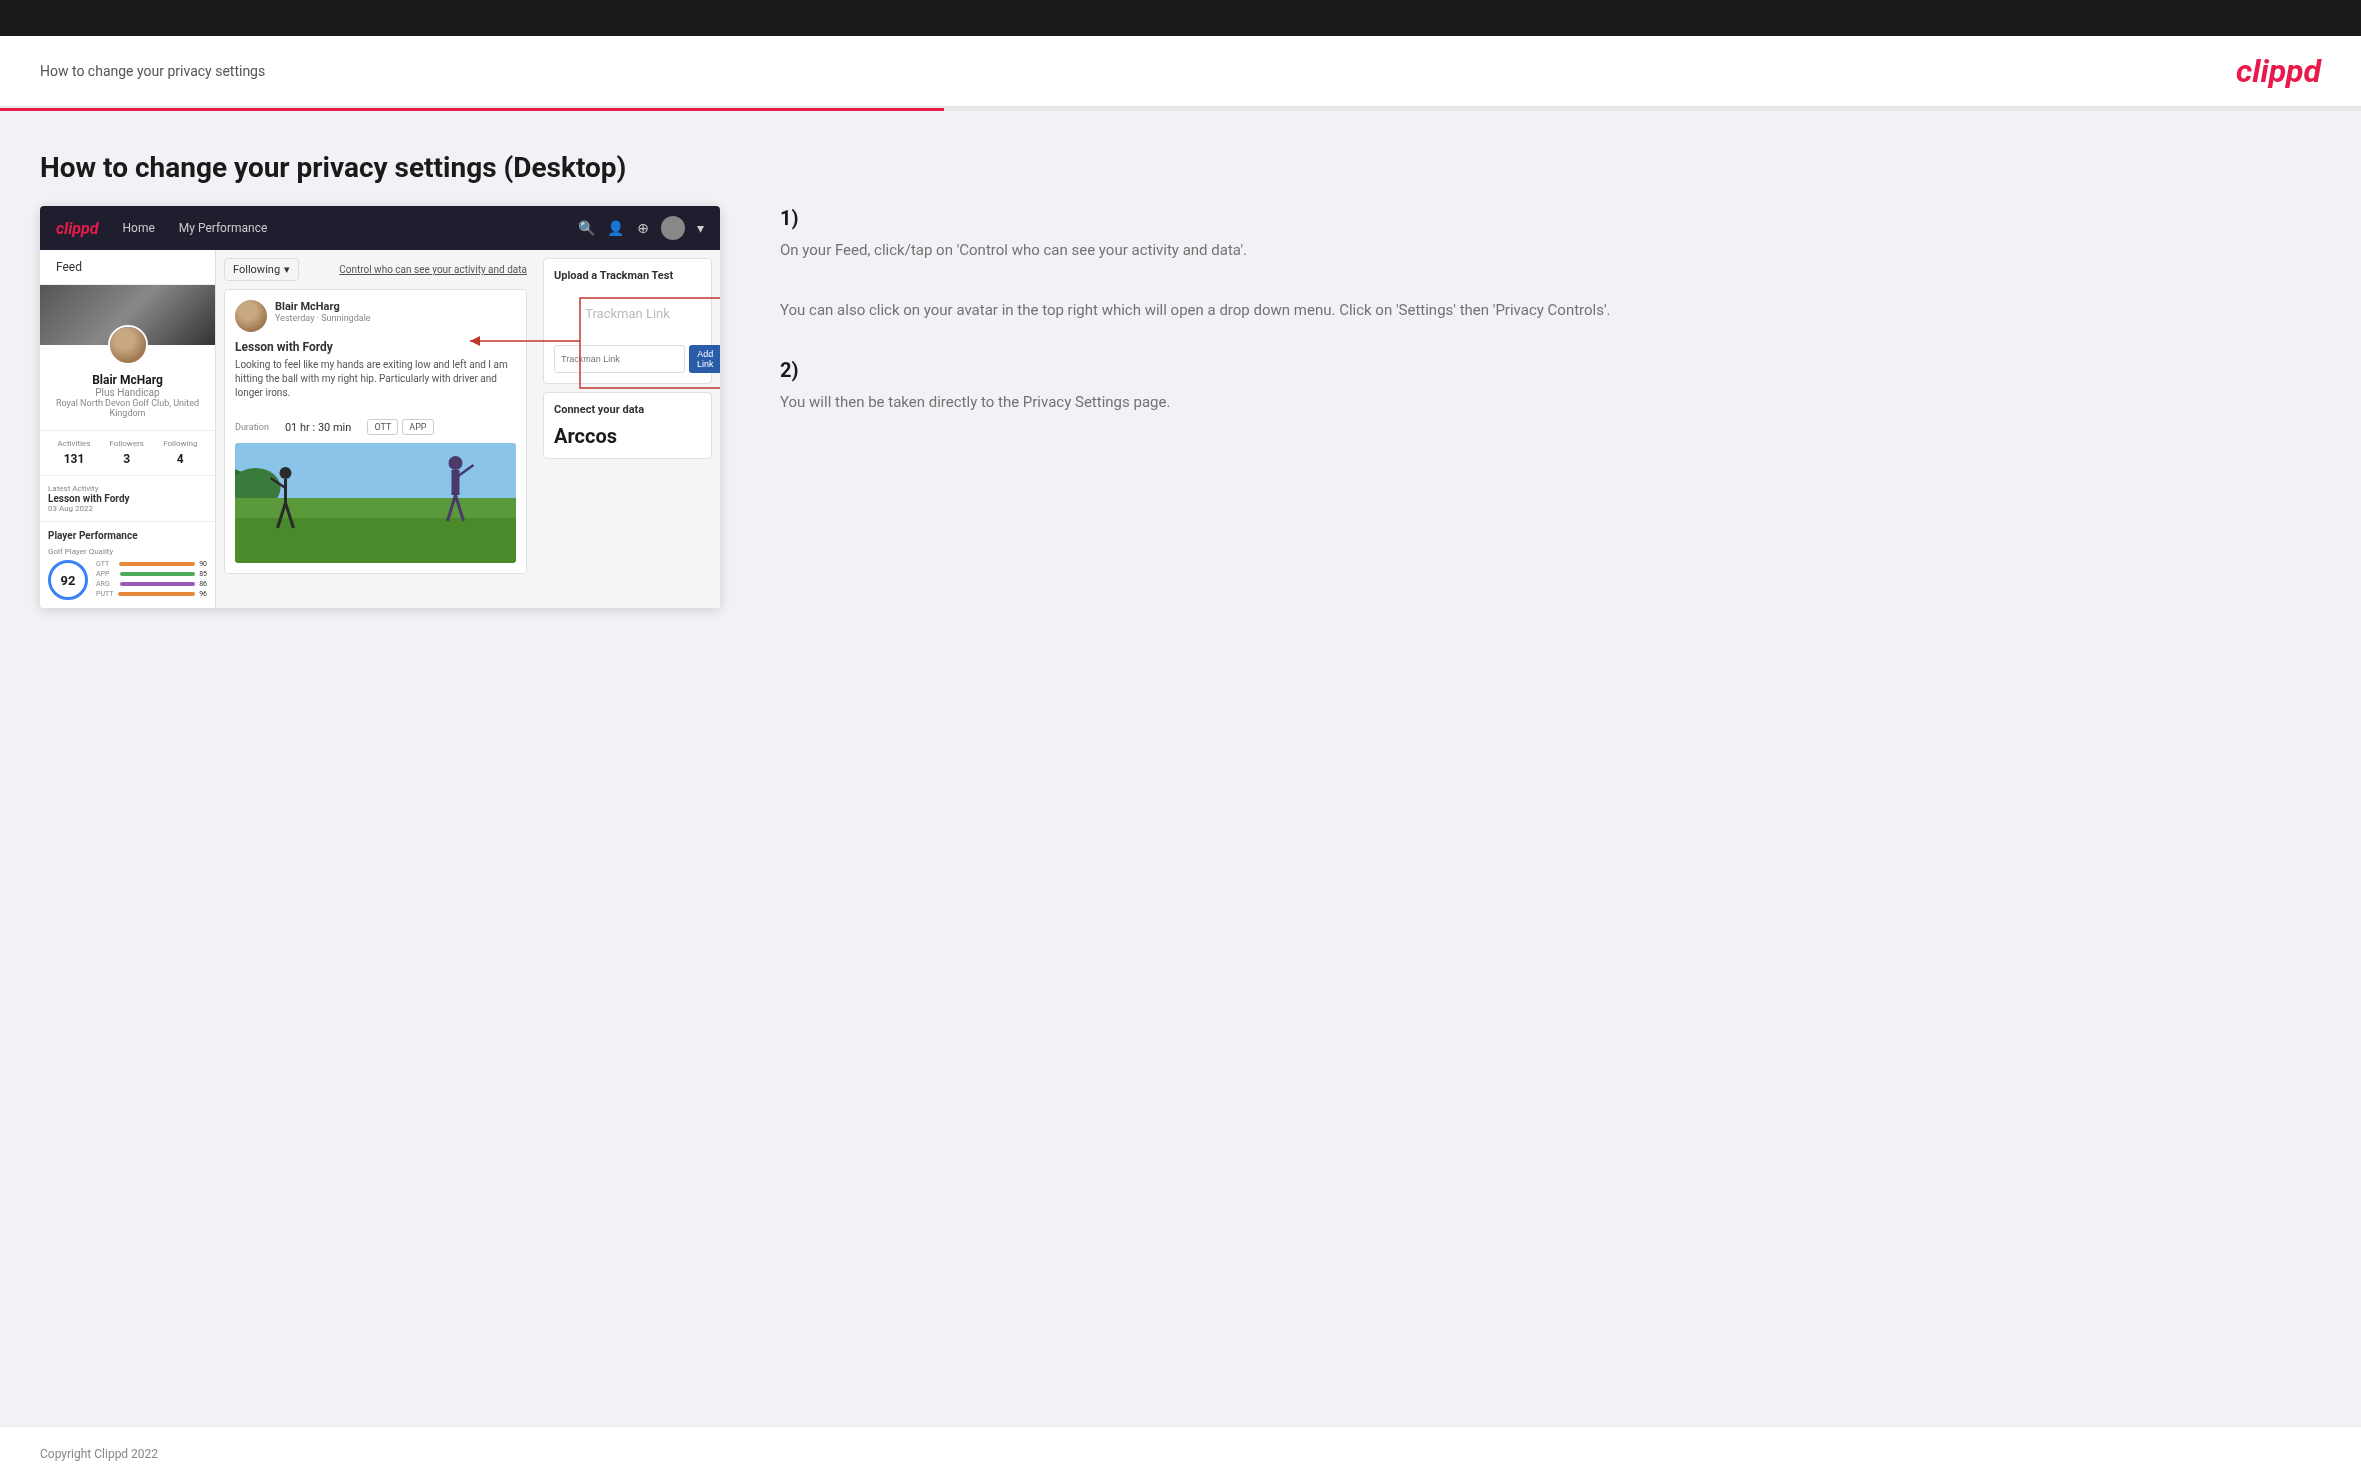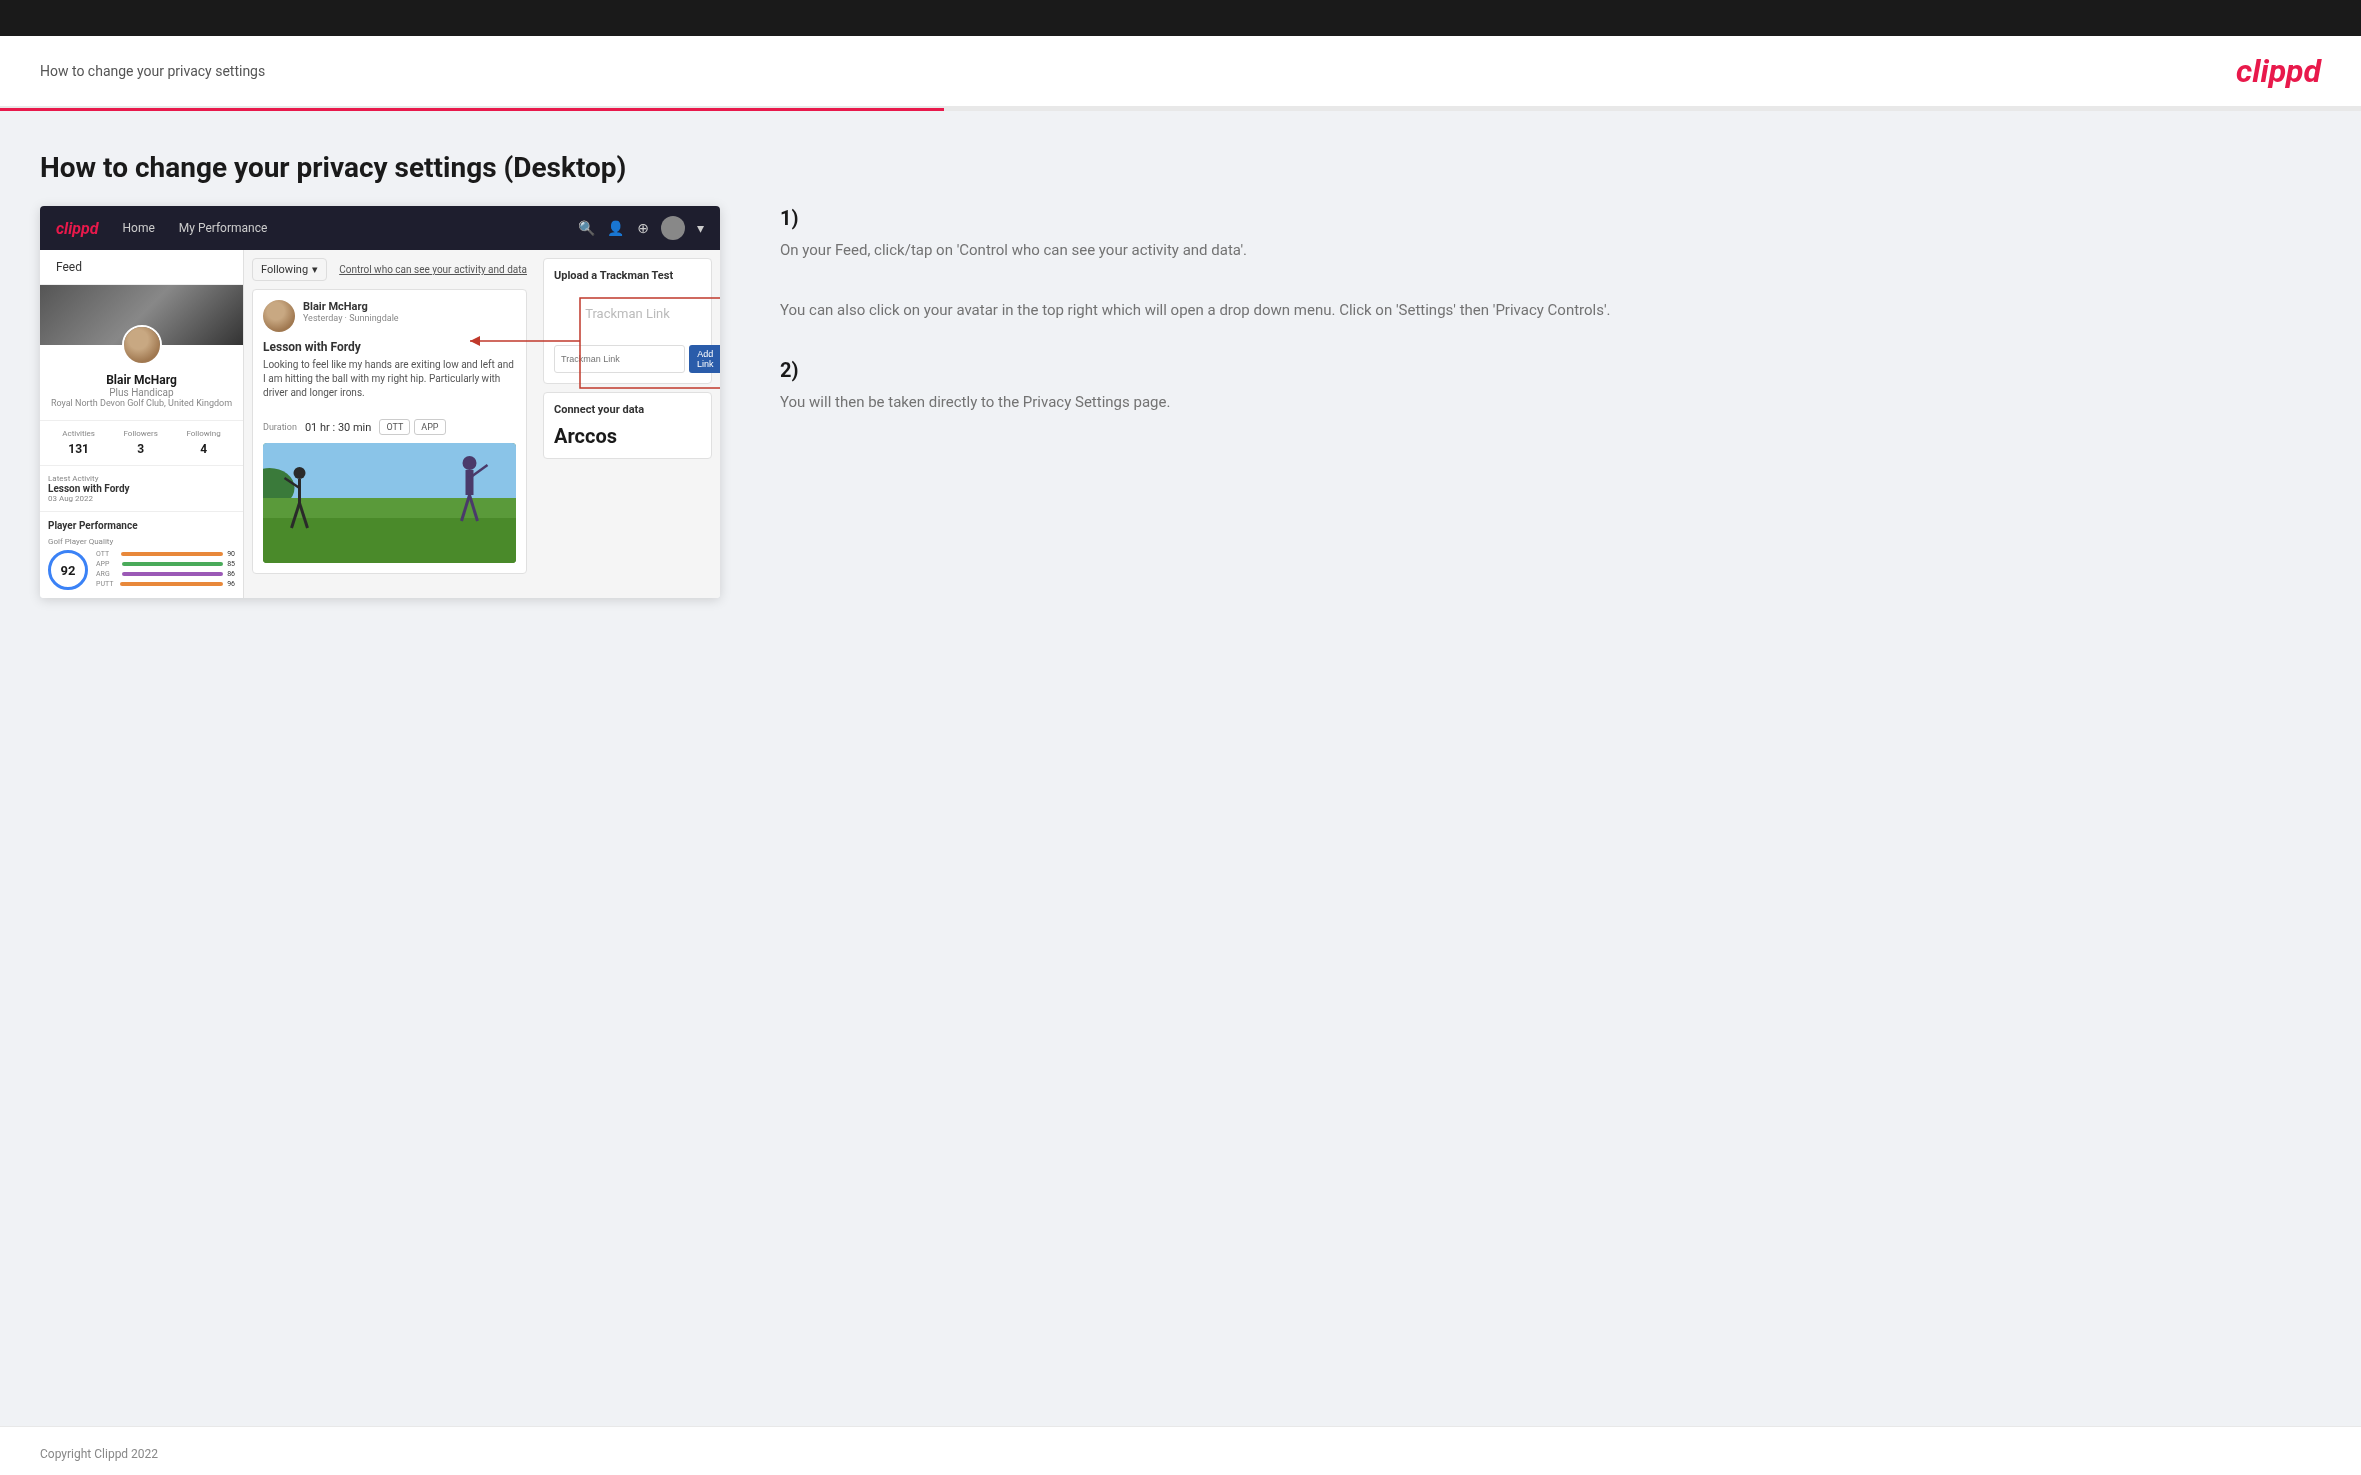--- a/index.html
+++ b/index.html
@@ -115,21 +115,21 @@
     }
 
     
     .app-body {
       display: flex;
       background: #f5f5f5;
     }
 
     
     .app-sidebar {
-      width: 204px;
+      width: 176px;
       background: #fff;
       border-right: 1px solid #e0e0e0;
       flex-shrink: 0;
     }
     .app-feed-tab {
       padding: 10px 16px;
       font-size: 12px;
       color: #333;
       border-bottom: 1px solid #eee;
     }
@@ -332,21 +332,21 @@
     }
     .feed-desc {
       font-size: 10px;
       color: #555;
       line-height: 1.4;
       margin-bottom: 19px;
     }
     .feed-duration {
       display: flex;
       align-items: center;
-      gap: 8px;
+      gap: 16px;
       margin-bottom: 8px;
     }
     .feed-duration-label {
       font-size: 9px;
       color: #888;
     }
     .feed-duration-value {
       font-size: 11px;
       color: #333;
     }

